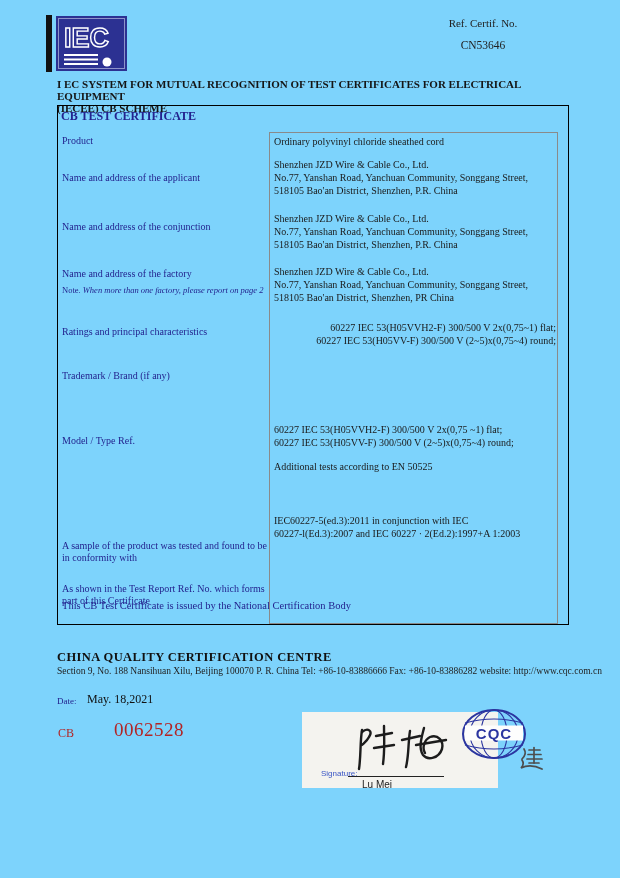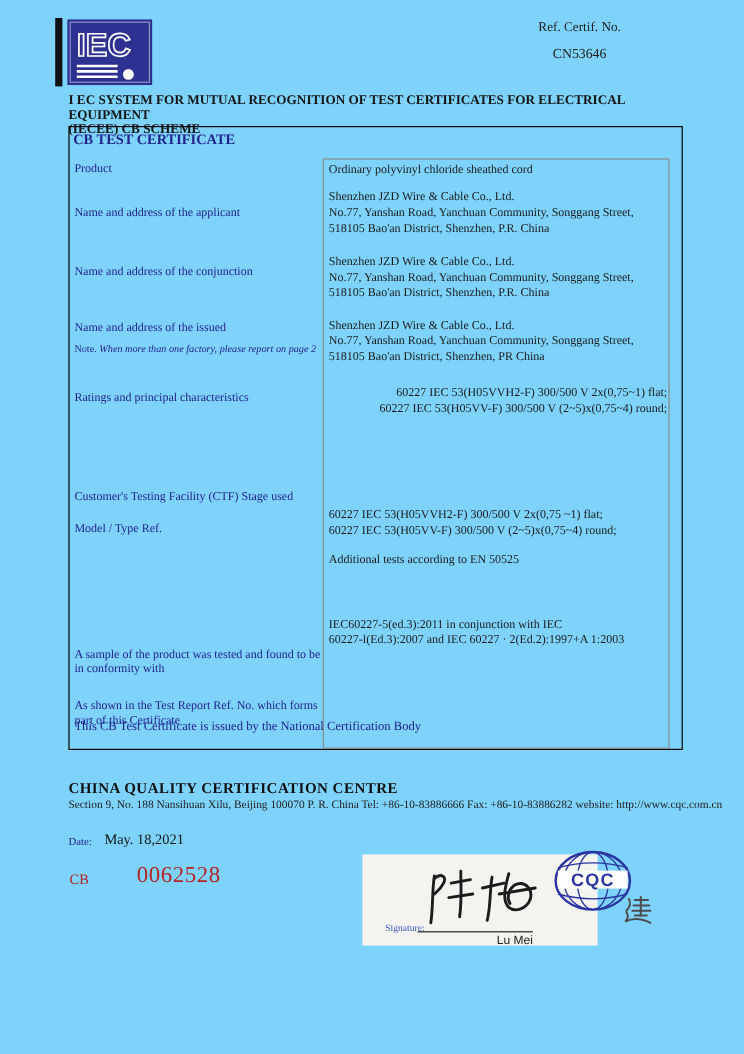--- a/index.html
+++ b/index.html
@@ -17,21 +17,21 @@
   .ref-label{font-size:11px;color:#222;}
   .ref-no{font-size:11.5px;color:#222;}
   .issued{font-size:10.5px;color:#23238e;}
   .ncb-name{font-size:12.5px;font-weight:bold;letter-spacing:.4px;color:#111;}
   .ncb-addr{font-size:9.5px;color:#222;}
   .date-label{font-size:9px;color:#23238e;}
   .date-value{font-size:12px;color:#111;}
   .cb-prefix{font-size:12px;color:#b32424;}
   .cb-number{font-size:19px;color:#b32424;letter-spacing:.5px;margin-left:36px;}
   .sig-patch{background:#f4f3ef;}
-  .sig-label{font-family:Liberation Serif, serif;font-size:8px;color:#3a56c5;}
+  .sig-label{font-family:Liberation Sans, sans-serif;font-size:8px;color:#3a56c5;}
   .sig-line{border-top:1.5px solid #222;}
   .sig-name{font-family:"Liberation Sans","DejaVu Sans",sans-serif;font-size:10px;color:#222;text-align:center;}
 </style>
 </head>
 <body>
 
 <div class="page">
 
   <div class="abs" style="left:46px;top:15px;width:6px;height:57px;background:#111;"></div>
   <div class="abs" style="left:56px;top:16px;">
@@ -68,34 +68,34 @@
     <div class="abs lbl" style="left:4px;top:66px;">Name and address of the applicant</div>
     <div class="abs val" style="left:216px;top:52px;">Shenzhen JZD Wire &amp; Cable Co., Ltd.
 No.77, Yanshan Road, Yanchuan Community, Songgang Street,
 518105 Bao'an District, Shenzhen, P.R. China</div>
 
     <div class="abs lbl" style="left:4px;top:115px;">Name and address of the conjunction</div>
     <div class="abs val" style="left:216px;top:106px;">Shenzhen JZD Wire &amp; Cable Co., Ltd.
 No.77, Yanshan Road, Yanchuan Community, Songgang Street,
 518105 Bao'an District, Shenzhen, P.R. China</div>
 
-    <div class="abs lbl" style="left:4px;top:162px;">Name and address of the issued</div>
+    <div class="abs lbl" style="left:4px;top:162px;">Name and address of the factory</div>
     <div class="abs note" style="left:4px;top:179px;width:212px;">
       <span>Note.</span><i> When more than one factory, please report on page 2</i>
     </div>
     <div class="abs val" style="left:216px;top:159px;">Shenzhen JZD Wire &amp; Cable Co., Ltd.
 No.77, Yanshan Road, Yanchuan Community, Songgang Street,
 518105 Bao'an District, Shenzhen, PR China</div>
 
     <div class="abs lbl" style="left:4px;top:220px;">Ratings and principal characteristics</div>
     <div class="abs val" style="left:216px;top:215px;text-align:right;">60227 IEC 53(H05VVH2-F) 300/500 V 2x(0,75~1) flat;
 60227 IEC 53(H05VV-F) 300/500 V (2~5)x(0,75~4) round;</div>
 
+    <div class="abs lbl" style="left:4px;top:264px;">Trademark / Brand (if any)</div>
 
-    <div class="abs lbl" style="left:4px;top:303px;">Customer's Testing Facility (CTF) Stage used</div>
 
     <div class="abs lbl" style="left:4px;top:329px;">Model / Type Ref.</div>
     <div class="abs val" style="left:216px;top:317px;">60227 IEC 53(H05VVH2-F) 300/500 V 2x(0,75 ~1) flat;
 60227 IEC 53(H05VV-F) 300/500 V (2~5)x(0,75~4) round;</div>
 
     <div class="abs val" style="left:216px;top:354px;">Additional tests according to EN 50525</div>
 
     <div class="abs lbl" style="left:4px;top:434px;">A sample of the product was tested and found to be in conformity with</div>
     <div class="abs val" style="left:216px;top:408px;">IEC60227-5(ed.3):2011 in conjunction with IEC
 60227-l(Ed.3):2007 and IEC 60227 · 2(Ed.2):1997+A 1:2003</div>
@@ -127,21 +127,21 @@
         <path d="M58,9 C56,21 57,33 54,45"></path>
         <path d="M50,18 L68,14"></path>
         <path d="M72,6 C70,14 66,26 71,33 C76,39 87,36 90,27 C92,19 86,12 78,15 C72,18 70,26 73,31"></path>
         <path d="M64,23 L94,18"></path>
       </g>
     </svg>
   </div>
 
   <div class="abs sig-label" style="left:321px;top:769px;">Signature:</div>
   <div class="abs sig-line" style="left:348px;top:776px;width:96px;"></div>
-  <div class="abs sig-name" style="left:348px;top:779px;width:96px;text-align:right;">Lu Mei</div>
+  <div class="abs sig-name" style="left:329px;top:779px;width:96px;">Lu Mei</div>
 
   <div class="abs" style="left:461px;top:708px;">
     <svg width="66" height="52" viewBox="0 0 66 52">
       <g stroke="#2b35a0" fill="none" stroke-width="2">
         <ellipse cx="33" cy="26" rx="31" ry="24"></ellipse>
       </g>
       <g stroke="#2b35a0" fill="none" stroke-width="1.1">
         <ellipse cx="33" cy="26" rx="13" ry="24"></ellipse>
         <ellipse cx="33" cy="26" rx="24" ry="24"></ellipse>
         <path d="M4,15 Q33,7 62,15"></path>

